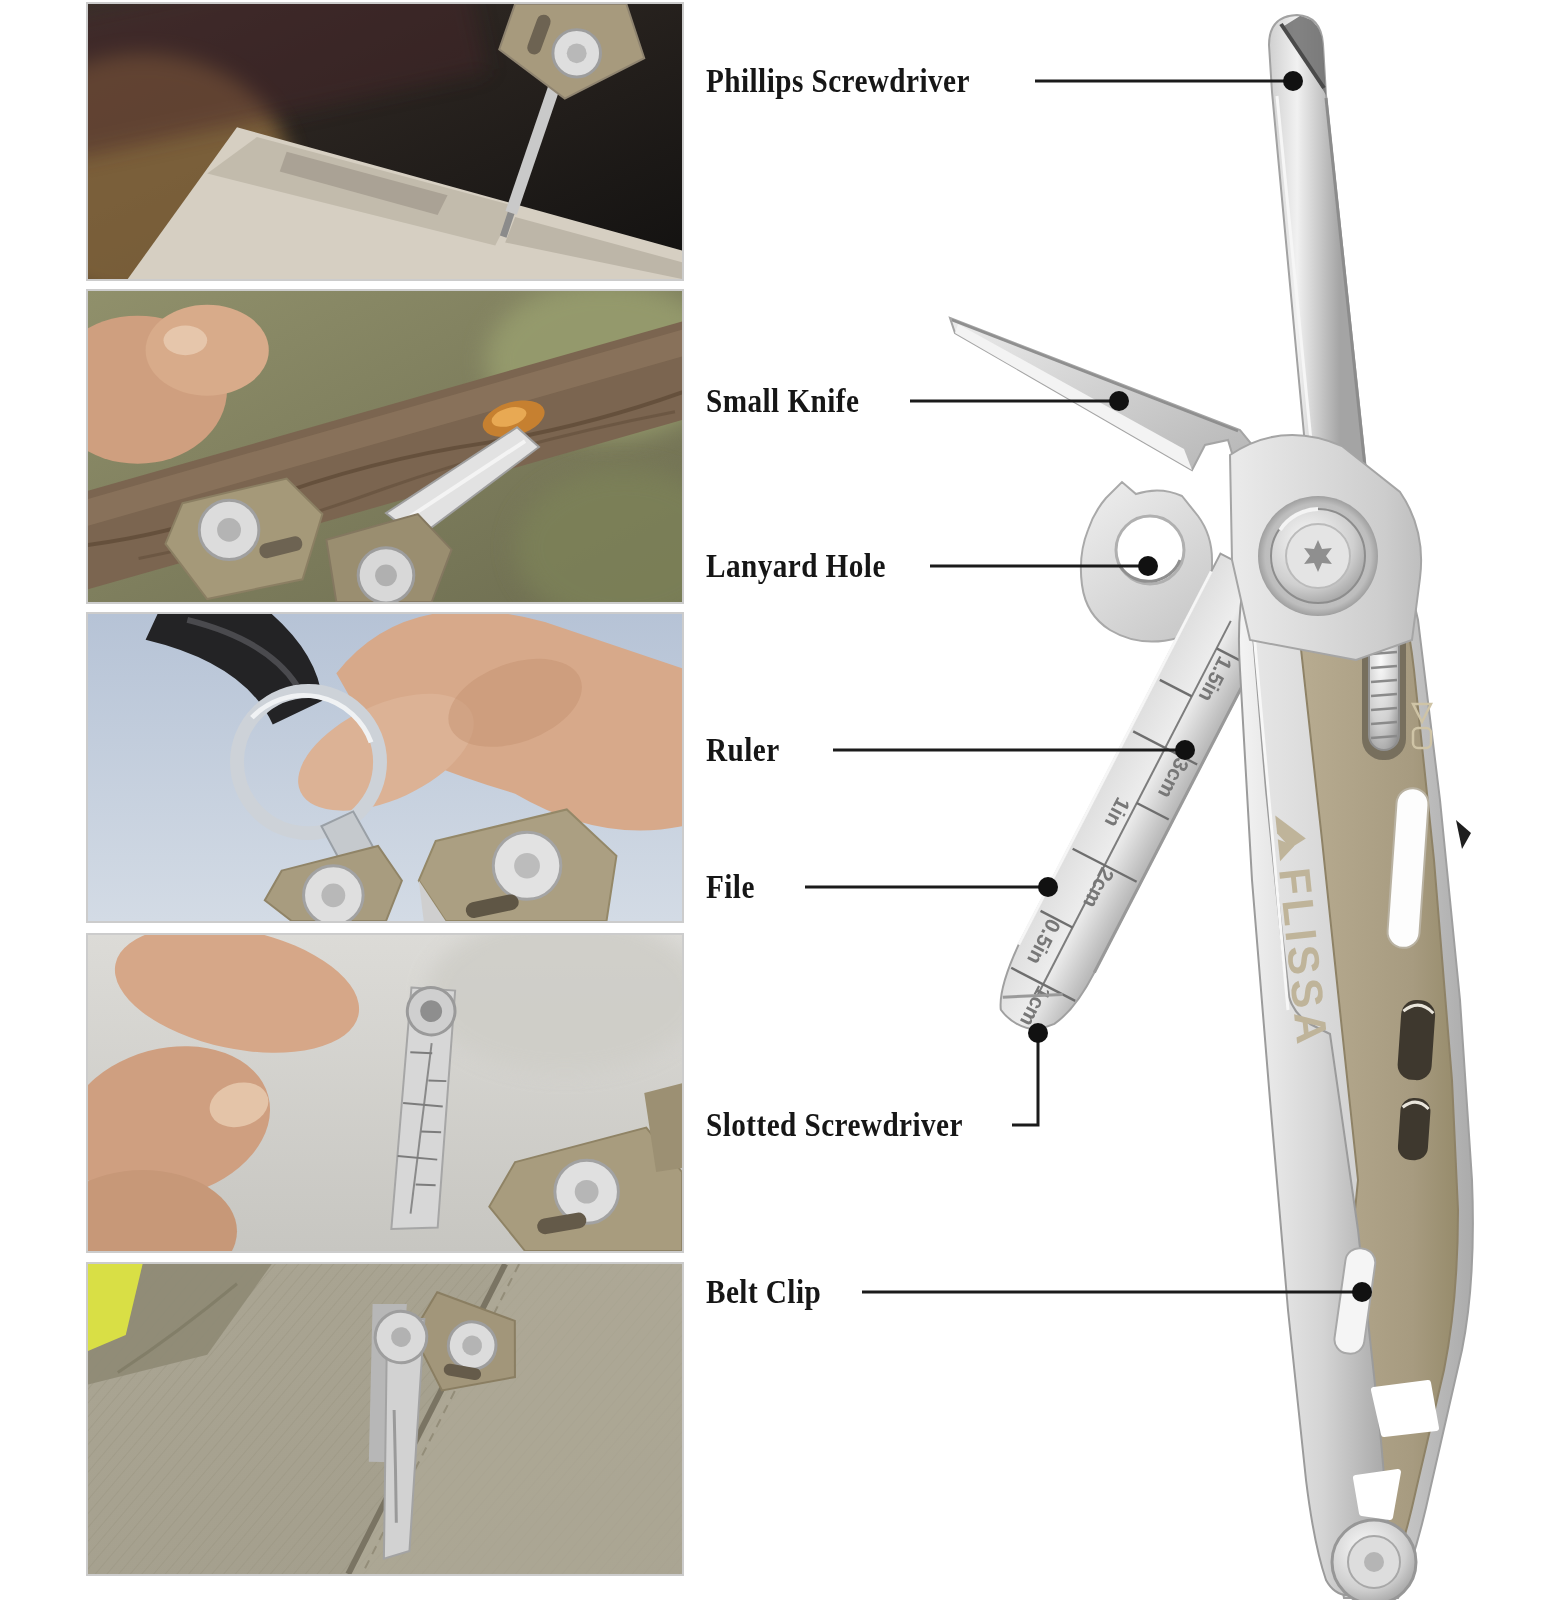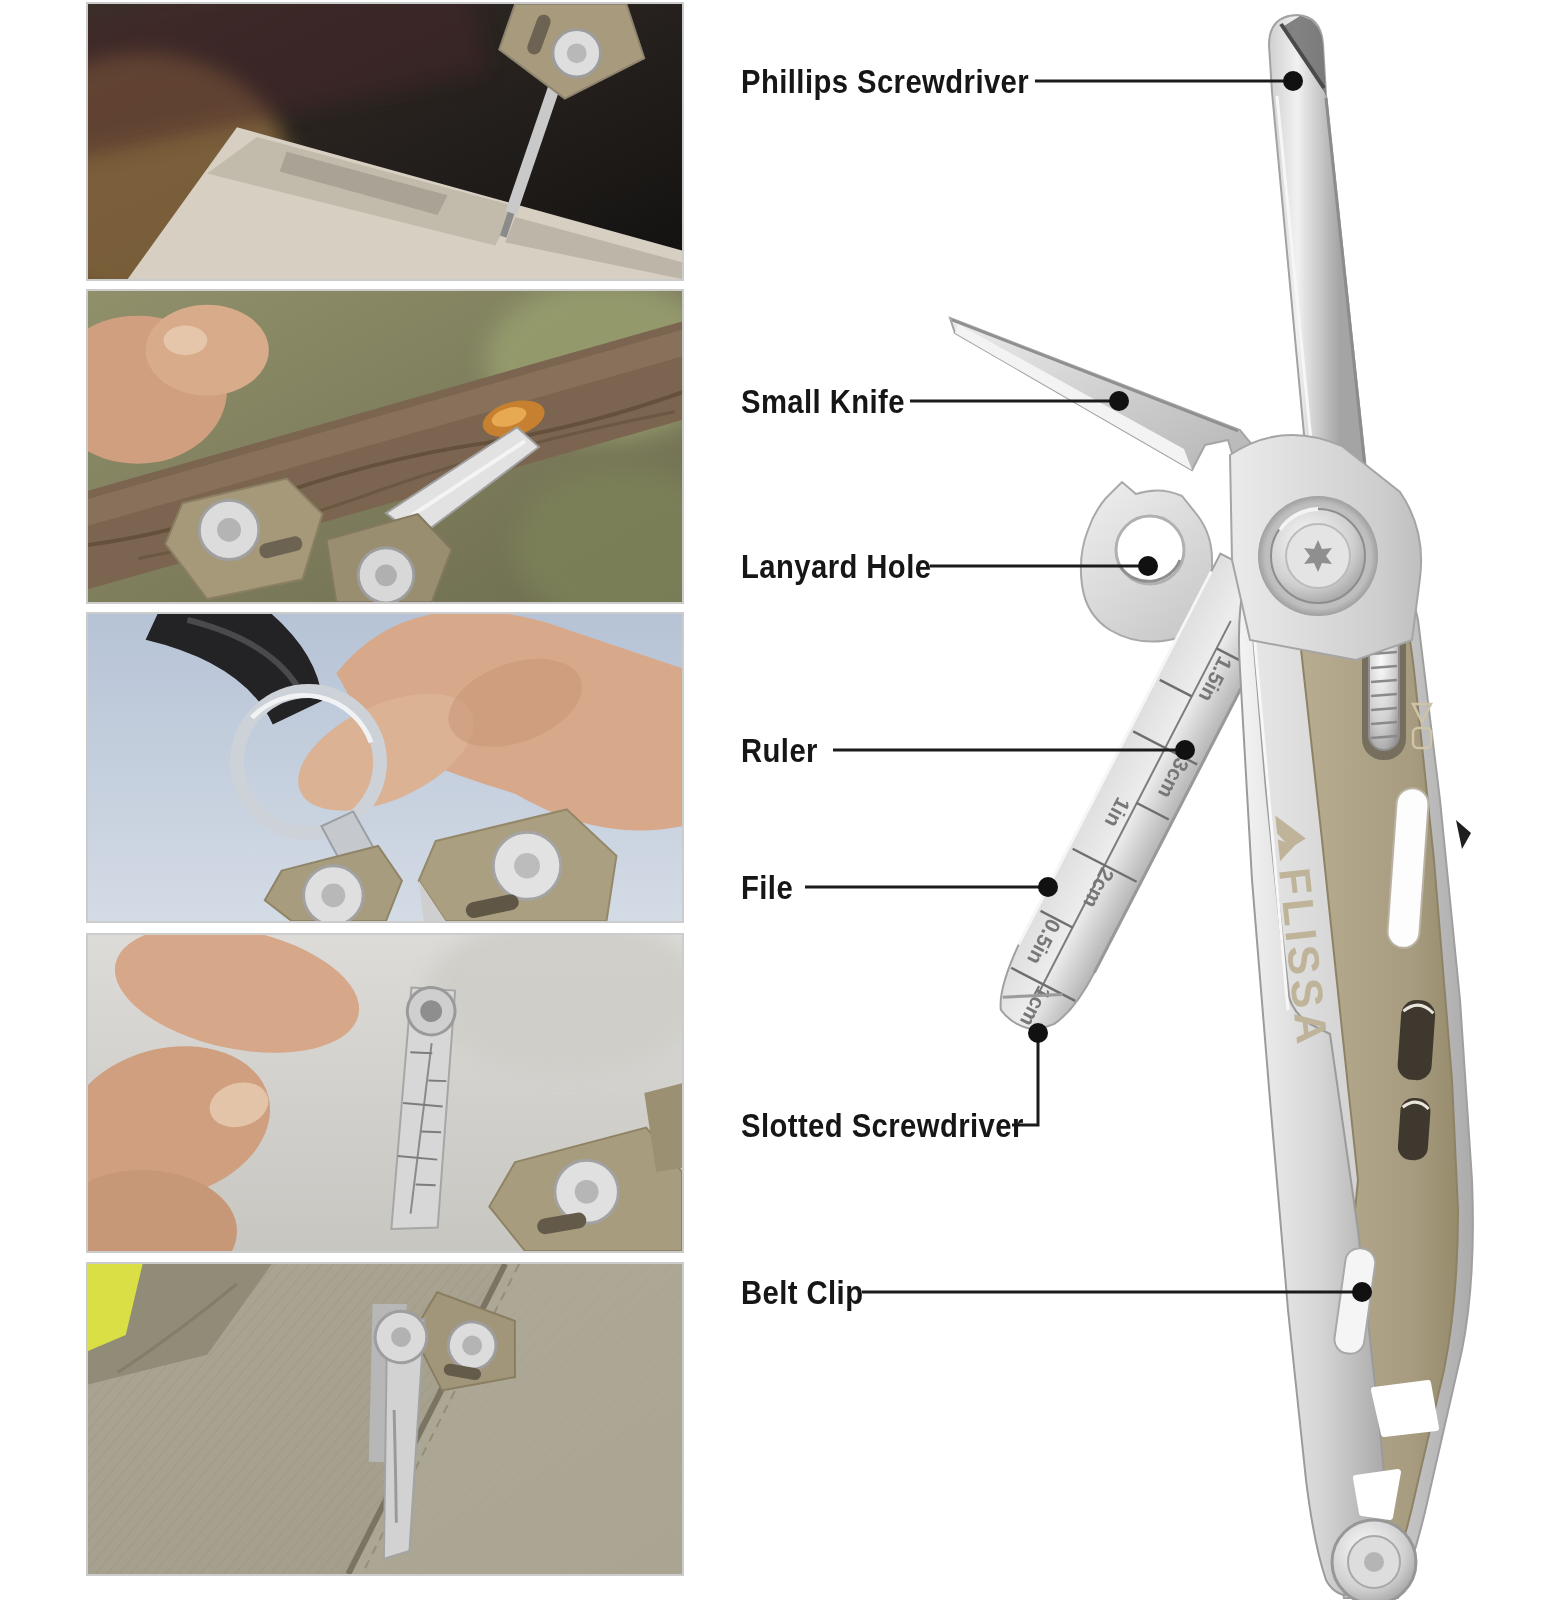--- a/index.html
+++ b/index.html
@@ -6,21 +6,21 @@
   body{width:1563px;height:1600px;position:relative;overflow:hidden;
        font-family:"Liberation Sans", sans-serif;}
   .photo{position:absolute;left:86px;width:598px;box-sizing:border-box;
          border:2px solid #cccccc;background:#eee;overflow:hidden;}
   .photo svg{display:block;width:100%;height:100%;}
   #p1{top:2px;height:279px;}
   #p2{top:289px;height:315px;}
   #p3{top:612px;height:311px;}
   #p4{top:933px;height:320px;}
   #p5{top:1262px;height:314px;}
-  .callout{position:absolute;left:741px;height:42px;line-height:42px;white-space:nowrap;}
+  .callout{position:absolute;left:706px;height:42px;line-height:42px;white-space:nowrap;font-family:Liberation Serif, serif;}
   .callout-text{display:inline-block;font-size:34px;font-weight:bold;color:#161616;
                 transform:scaleX(.86);transform-origin:left center;letter-spacing:.5px;}
   #diagram-svg{position:absolute;left:0;top:0;}
 </style>
 </head>
 <body>
 
 <div class="photo" id="p1">
   <svg viewBox="0 0 598 279" preserveAspectRatio="none">
     <defs>

